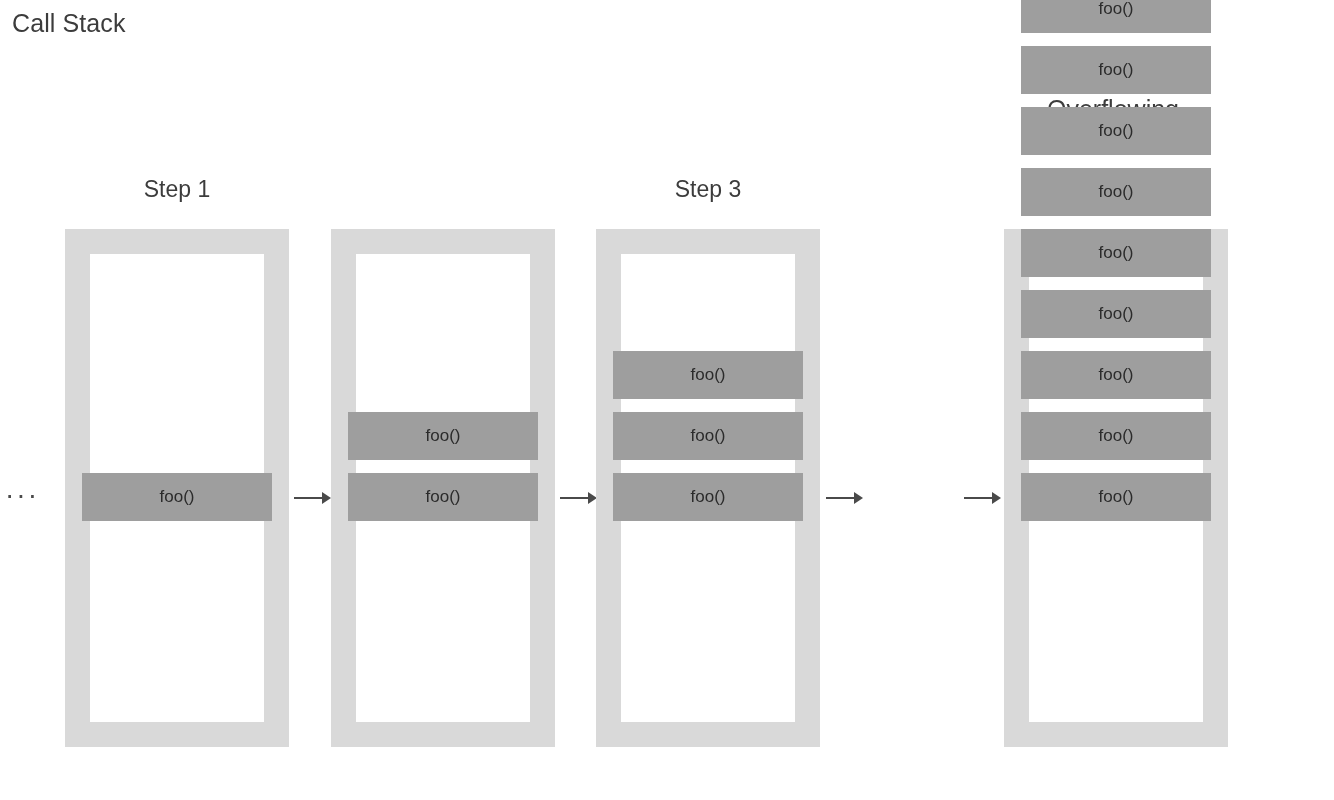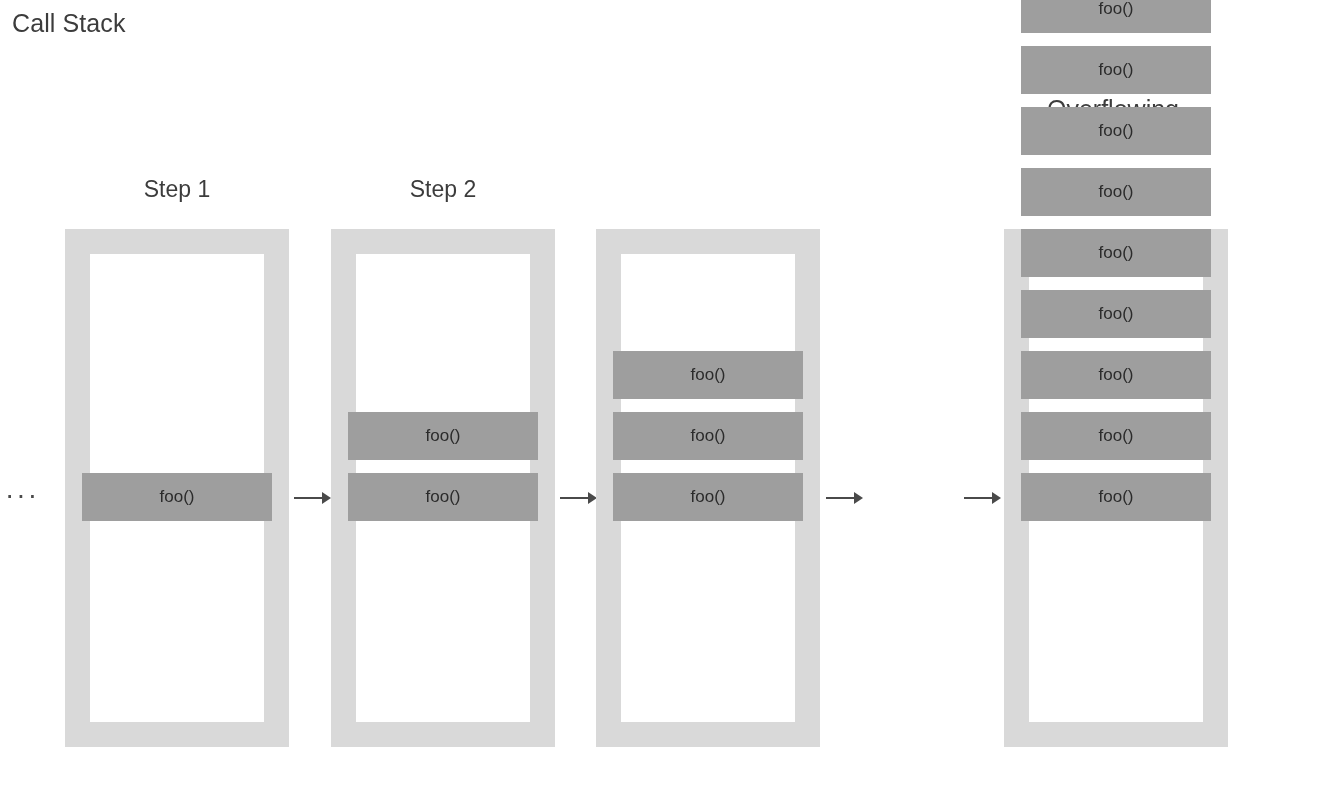--- a/index.html
+++ b/index.html
@@ -163,38 +163,38 @@
   </div>
 
   <div class="arrow" style="left:292px;">
     <svg width="40" height="24" viewBox="0 0 40 24" aria-hidden="true">
       <line x1="2" y1="12" x2="30" y2="12" stroke="#4a4a4a" stroke-width="2"></line>
       <polygon points="30,6 39,12 30,18" fill="#4a4a4a"></polygon>
     </svg>
   </div>
 
   <div class="column" style="left:331px;">
-    <div class="step-label">Step 2</div>
     <div class="stack-box">
       <div class="stack-box-inner"></div>
     </div>
     <div class="frames">
       <div class="frame">foo()</div>
       <div class="frame">foo()</div>
     </div>
   </div>
 
   <div class="arrow" style="left:558px;">
     <svg width="40" height="24" viewBox="0 0 40 24" aria-hidden="true">
       <line x1="2" y1="12" x2="30" y2="12" stroke="#4a4a4a" stroke-width="2"></line>
       <polygon points="30,6 39,12 30,18" fill="#4a4a4a"></polygon>
     </svg>
   </div>
 
   <div class="column" style="left:596px;">
+    <div class="step-label">Step 3</div>
     <div class="stack-box">
       <div class="stack-box-inner"></div>
     </div>
     <div class="frames">
       <div class="frame">foo()</div>
       <div class="frame">foo()</div>
       <div class="frame">foo()</div>
     </div>
   </div>
 

